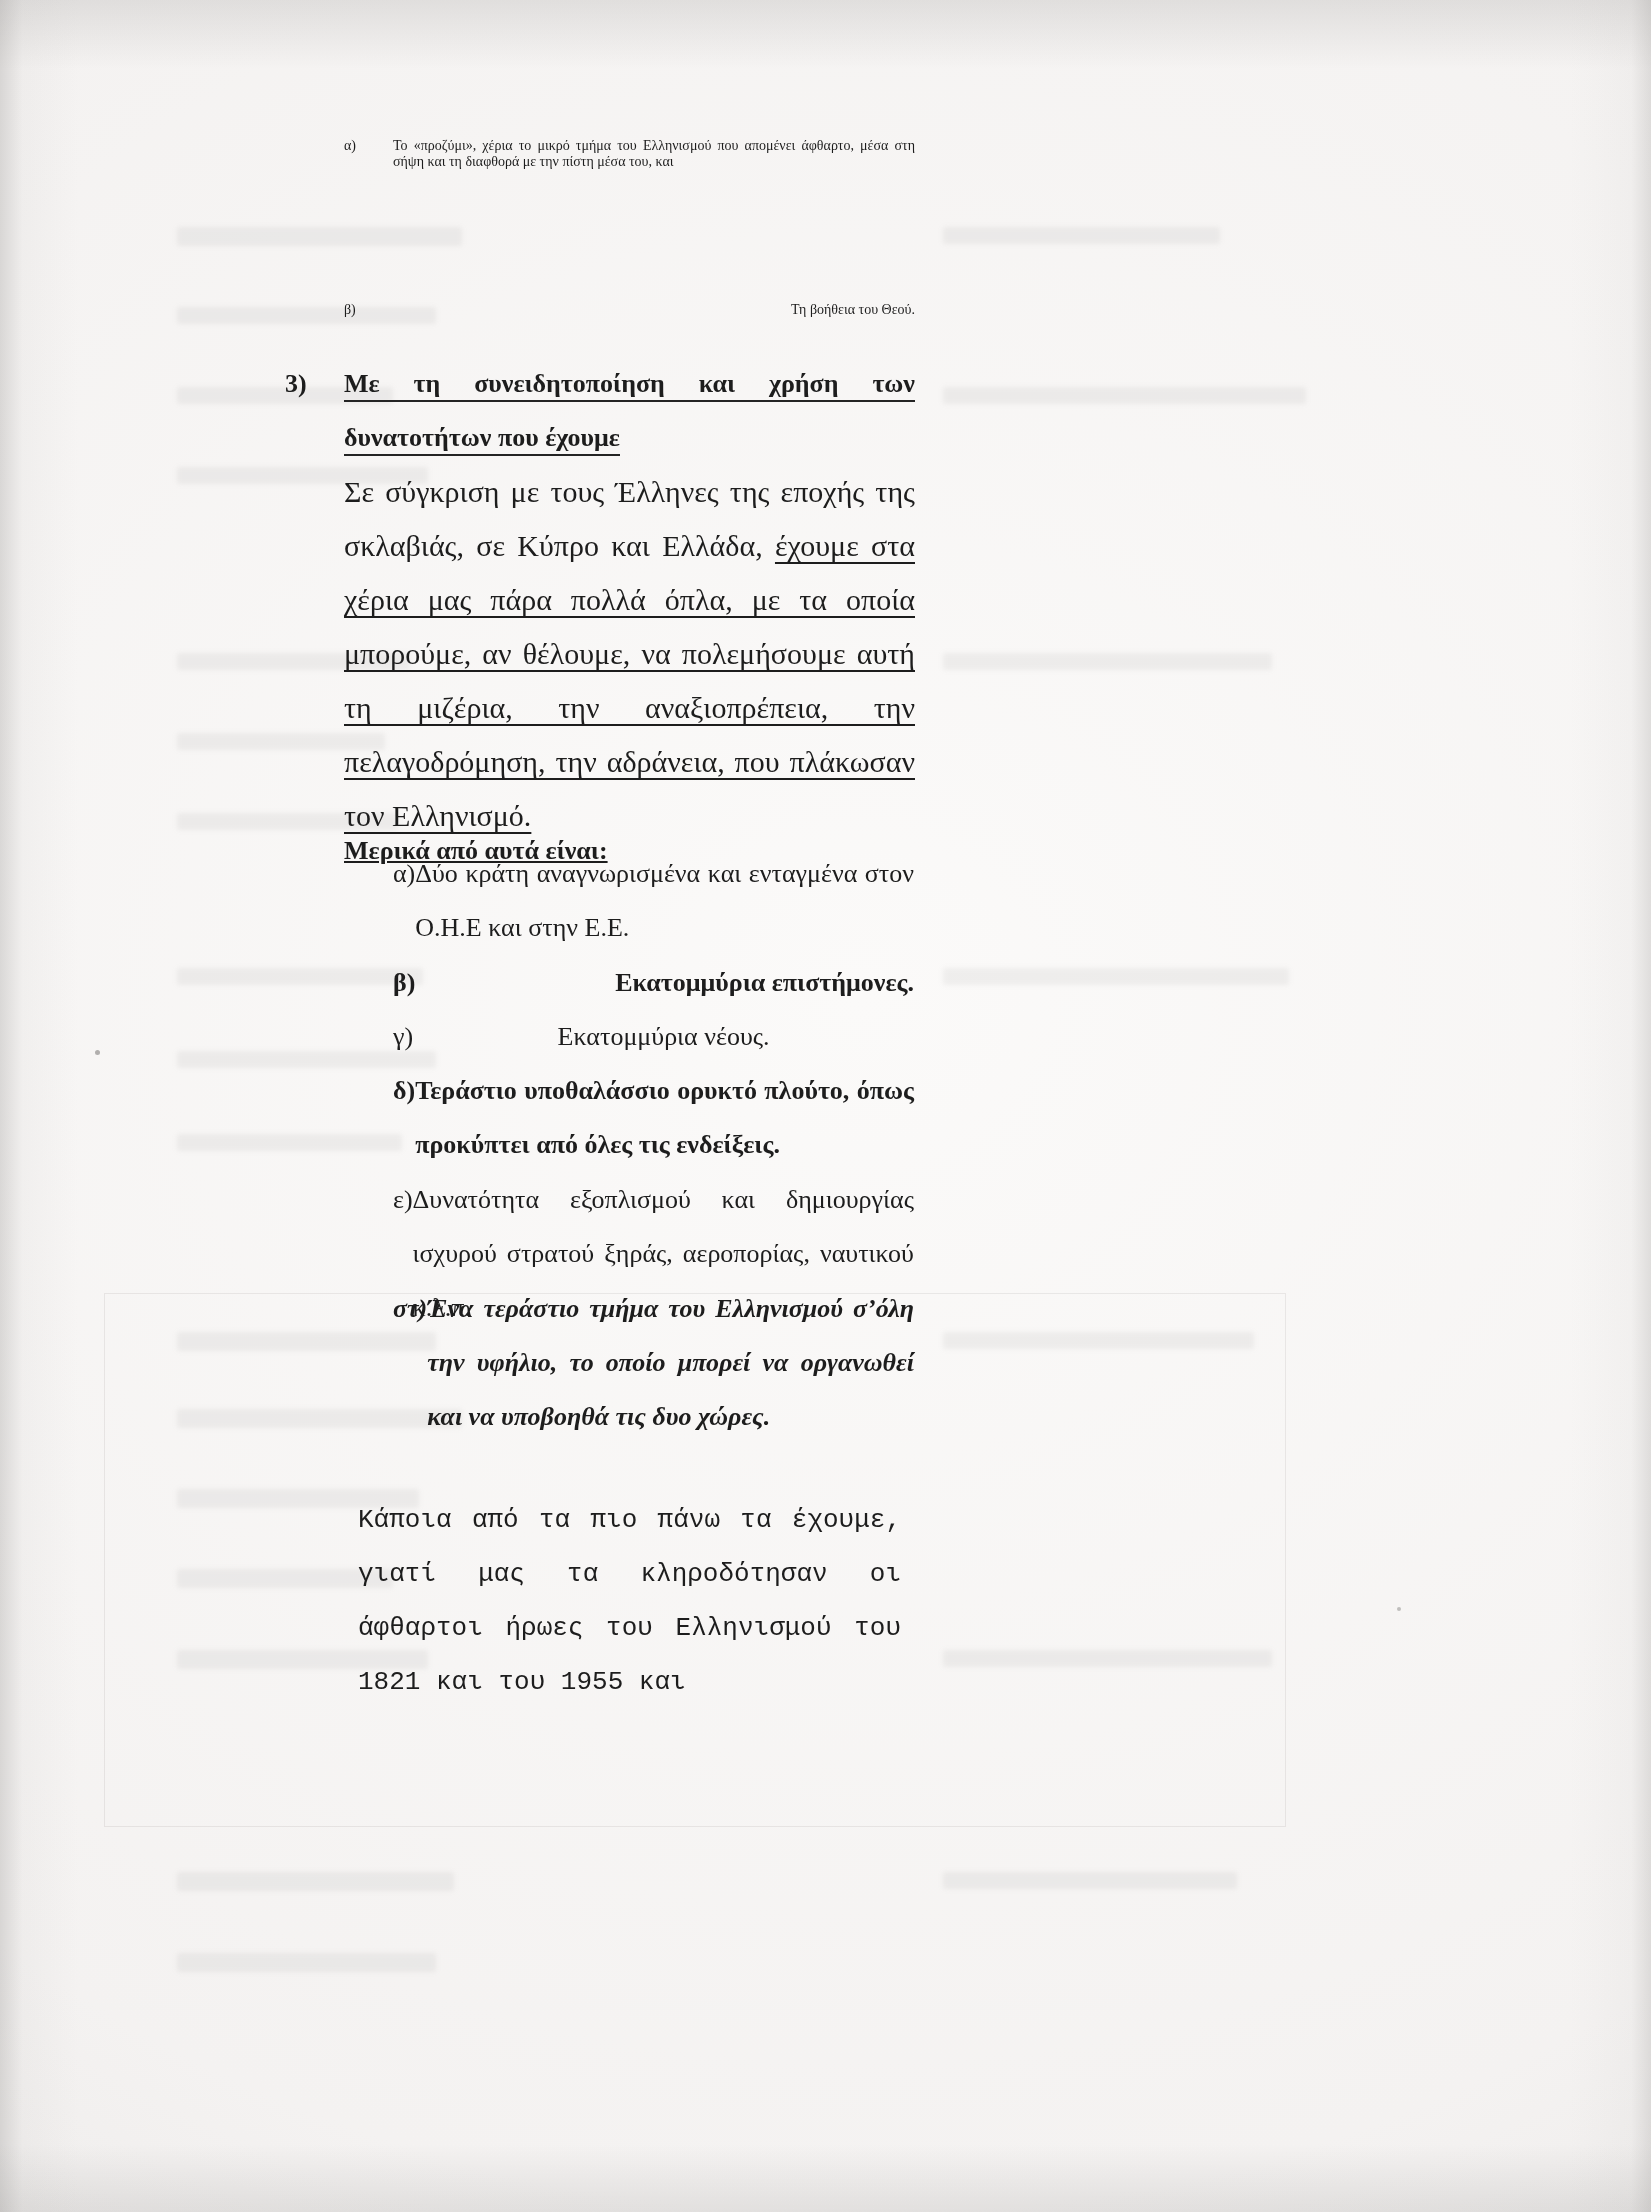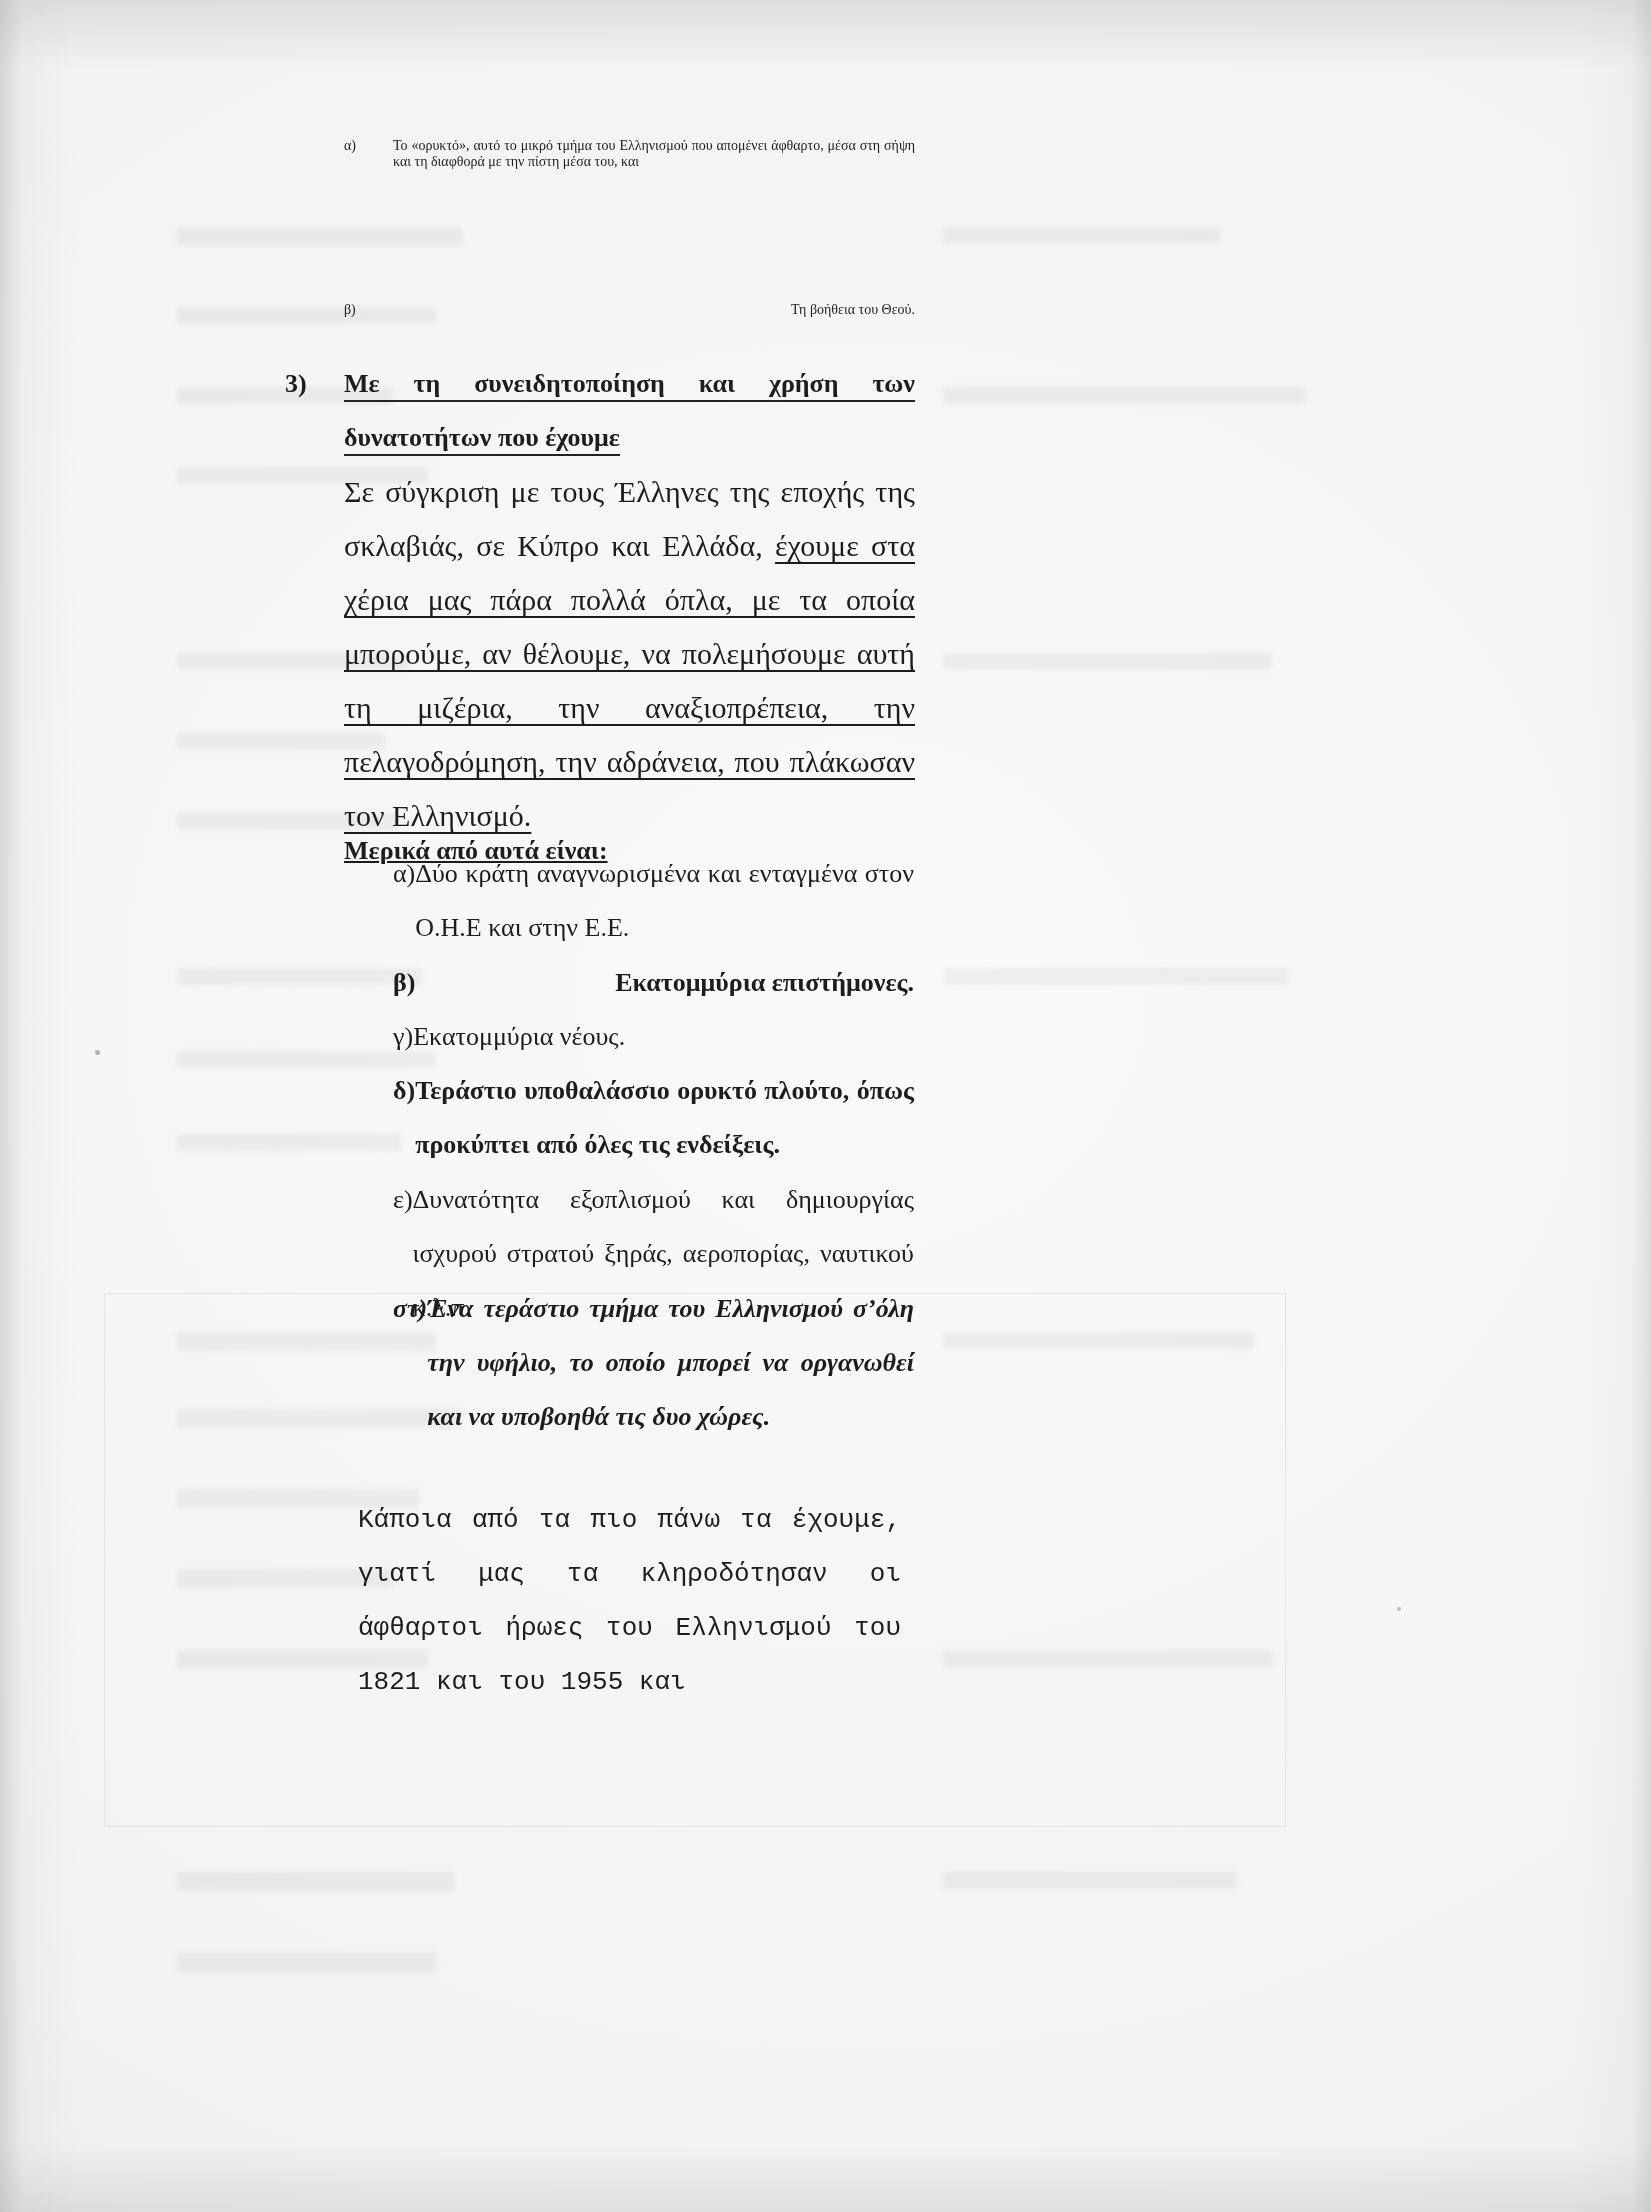--- a/index.html
+++ b/index.html
@@ -100,21 +100,21 @@
 <div class="ghost" style="left:943px;top:1650px;width:329px;height:17.3px;"></div>
 <div class="ghost" style="left:943px;top:1872px;width:294px;height:17.3px;"></div>
 <div id="speck1"></div>
 <div id="speck2"></div>
 
 <div id="page">
 
   <div class="blk" style="top:138px;">
     <div class="row">
       <span class="mk" style="width:49px;">α)</span>
-      <span class="bd">Το «ορυκτό», αυτό το μικρό τμήμα του Ελληνισμού που απομένει άφθαρτο, μέσα στη σήψη και τη διαφθορά με την πίστη μέσα του, και</span>
+      <span class="bd">Το «προζύμι», χέρια το μικρό τμήμα του Ελληνισμού που απομένει άφθαρτο, μέσα στη σήψη και τη διαφθορά με την πίστη μέσα του, και</span>
     </div>
   </div>
 
   <div class="blk" style="top:302px;">
     <div class="row">
       <span class="mk" style="width:73px;">β)</span>
       <span class="bd" style="text-align:right;">Τη βοήθεια του Θεού.</span>
     </div>
   </div>
 
@@ -147,21 +147,21 @@
   <div class="blk b" style="left:393px;width:521px;top:956px;font-size:26px;line-height:54px;">
     <div class="row">
       <span class="mk">β)</span>
       <span class="bd" style="text-align:right;">Εκατομμύρια επιστήμονες.</span>
     </div>
   </div>
 
   <div class="blk" style="left:393px;width:521px;top:1010px;font-size:26px;line-height:54px;">
     <div class="row">
       <span class="mk">γ)</span>
-      <span class="bd" style="text-align:left;">Εκατομμύρια νέους.</span>
+      <span class="bd" style="text-align:center;">Εκατομμύρια νέους.</span>
     </div>
   </div>
 
   <div class="blk b" style="left:393px;width:521px;top:1064px;font-size:26px;line-height:54px;">
     <div class="row">
       <span class="mk">δ)</span>
       <span class="bd">Τεράστιο υποθαλάσσιο ορυκτό πλούτο, όπως προκύπτει από όλες τις ενδείξεις.</span>
     </div>
   </div>
 

